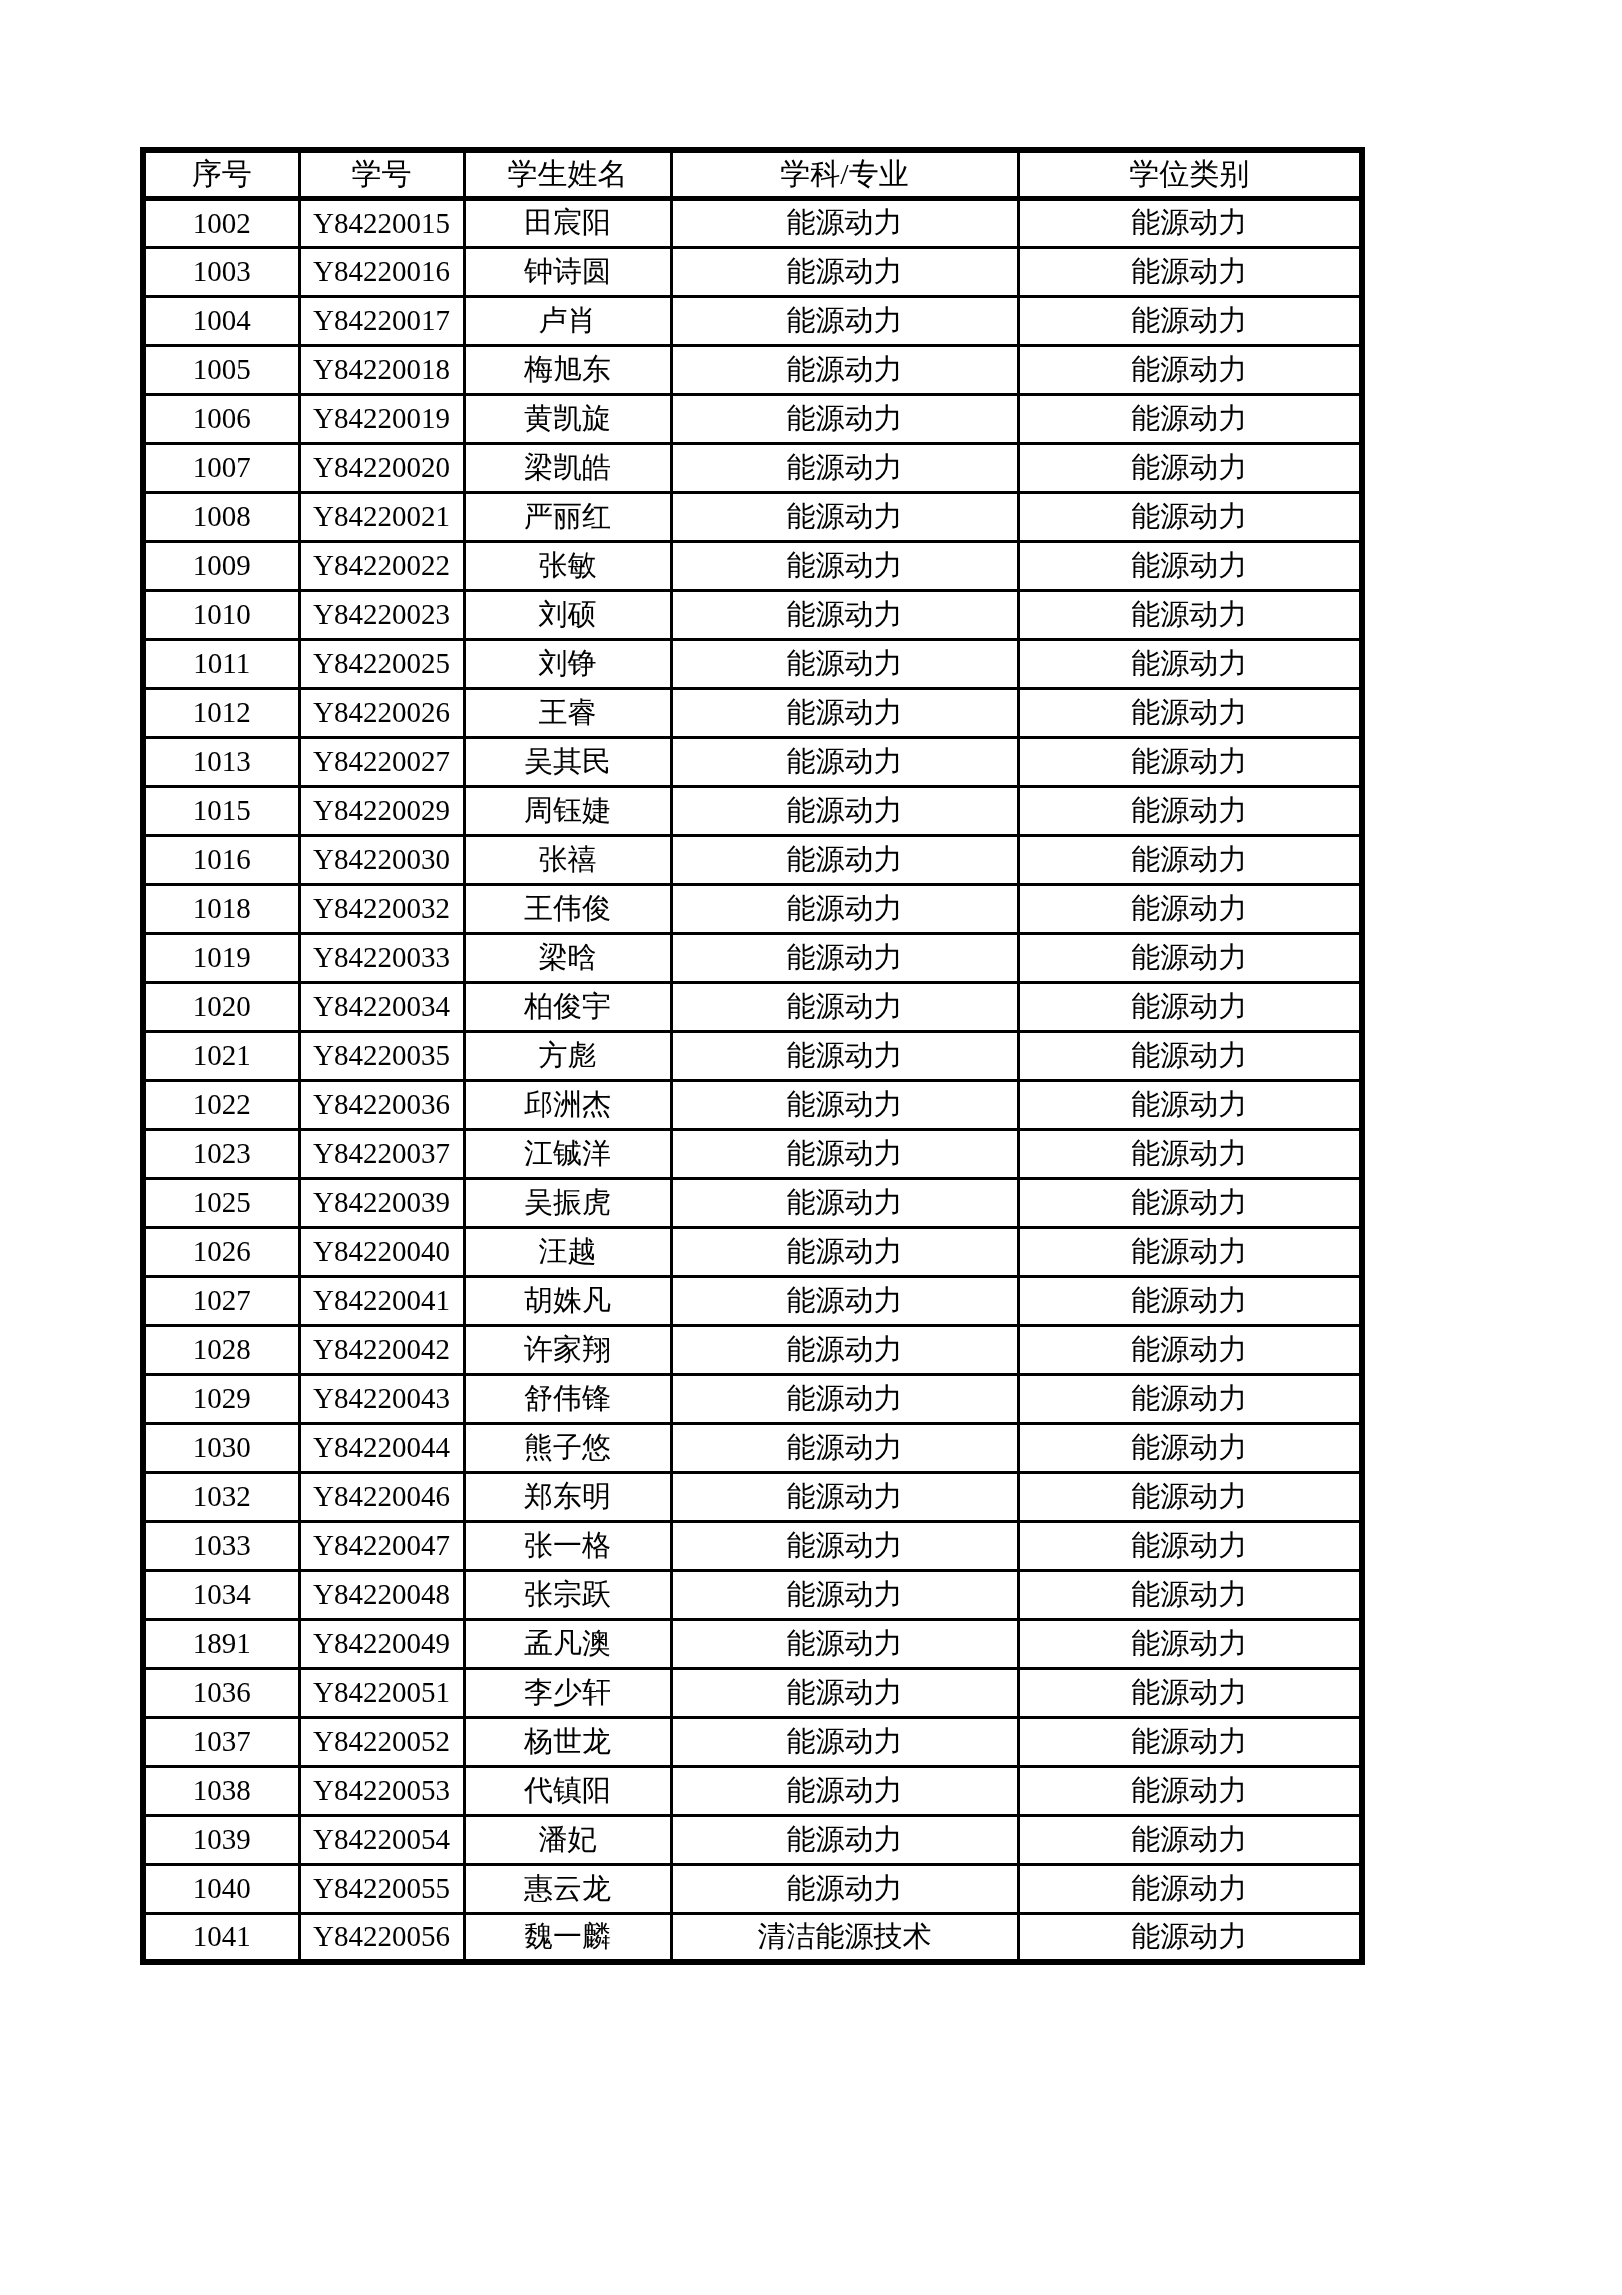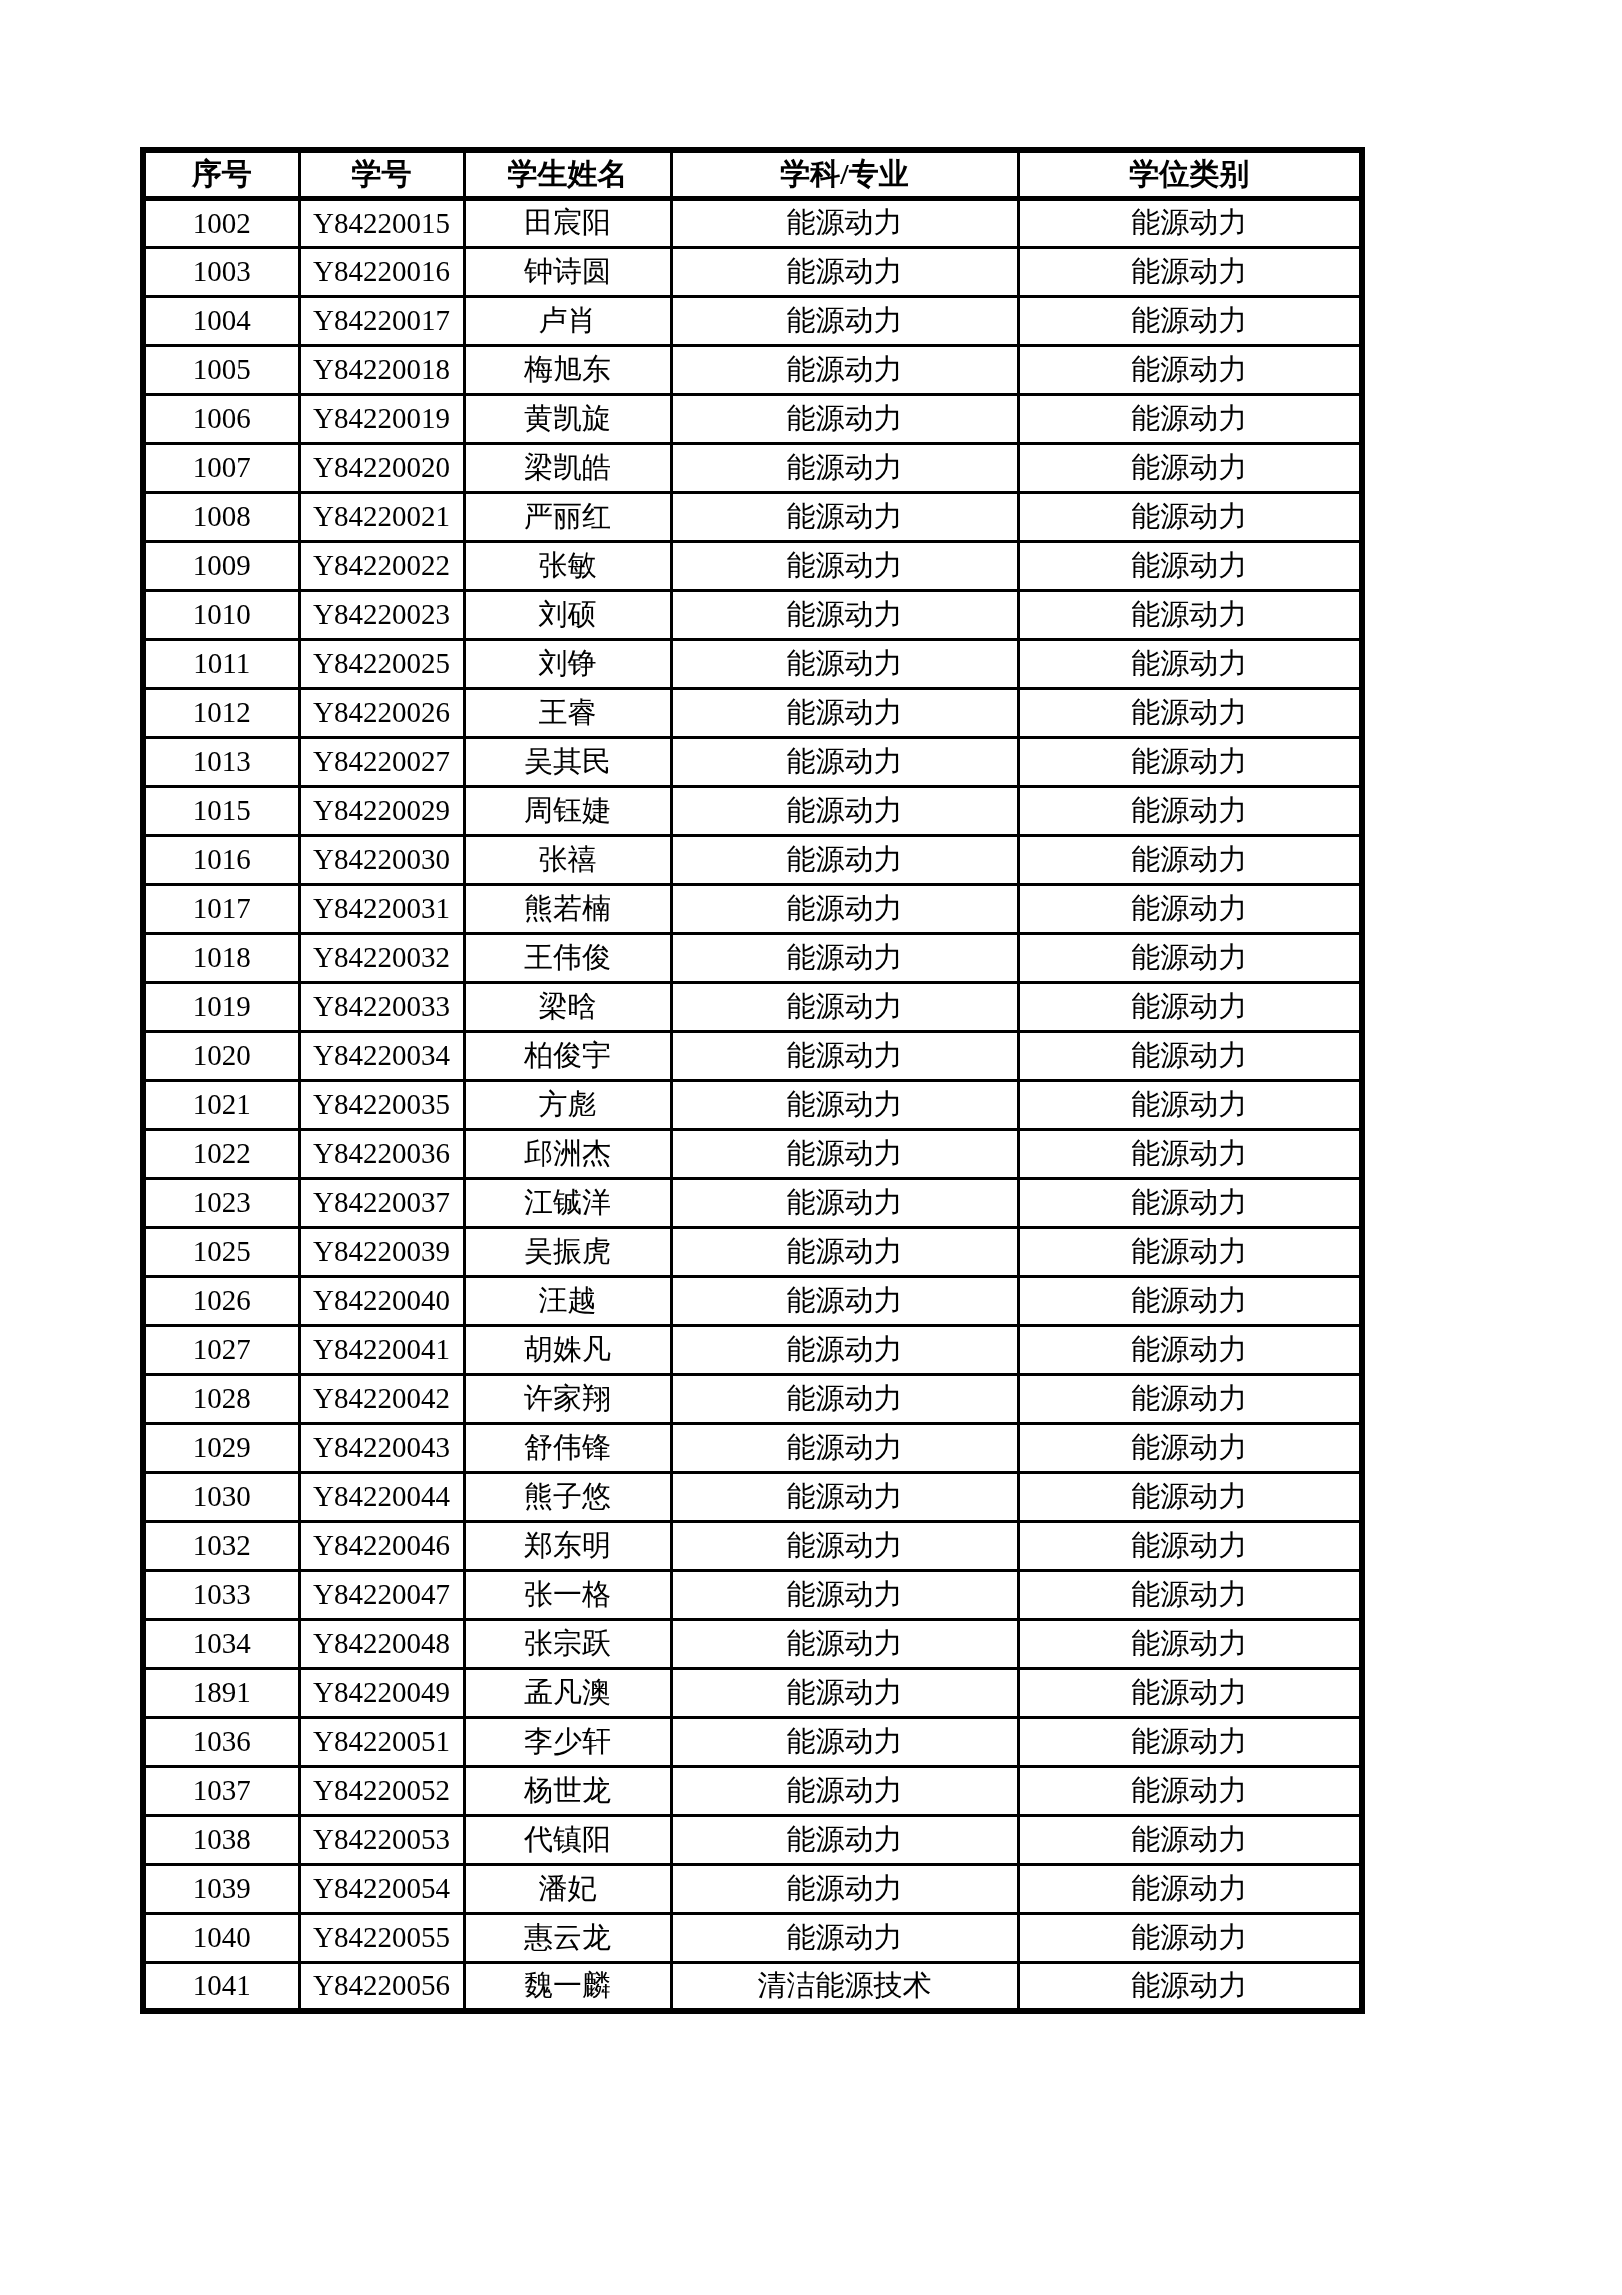--- a/index.html
+++ b/index.html
@@ -31,21 +31,21 @@
       vertical-align: middle;
       padding: 0;
       overflow: hidden;
       white-space: nowrap;
     }
     table.roster thead tr {
       height: 48px;
     }
     table.roster thead th {
       font-size: 30px;
-      font-weight: bold;
+      font-weight: normal;
       border-bottom-width: 5.9px;
     }
     table.roster tbody tr {
       height: 49px;
     }
     table.roster tbody td {
       font-size: 29px;
       font-weight: normal;
     }
   </style>
@@ -163,27 +163,20 @@
     <td>能源动力</td>
   </tr>
         <tr>
     <td>1016</td>
     <td>Y84220030</td>
     <td>张禧</td>
     <td>能源动力</td>
     <td>能源动力</td>
   </tr>
         <tr>
-    <td>1017</td>
-    <td>Y84220031</td>
-    <td>熊若楠</td>
-    <td>能源动力</td>
-    <td>能源动力</td>
-  </tr>
-        <tr>
     <td>1018</td>
     <td>Y84220032</td>
     <td>王伟俊</td>
     <td>能源动力</td>
     <td>能源动力</td>
   </tr>
         <tr>
     <td>1019</td>
     <td>Y84220033</td>
     <td>梁晗</td>

